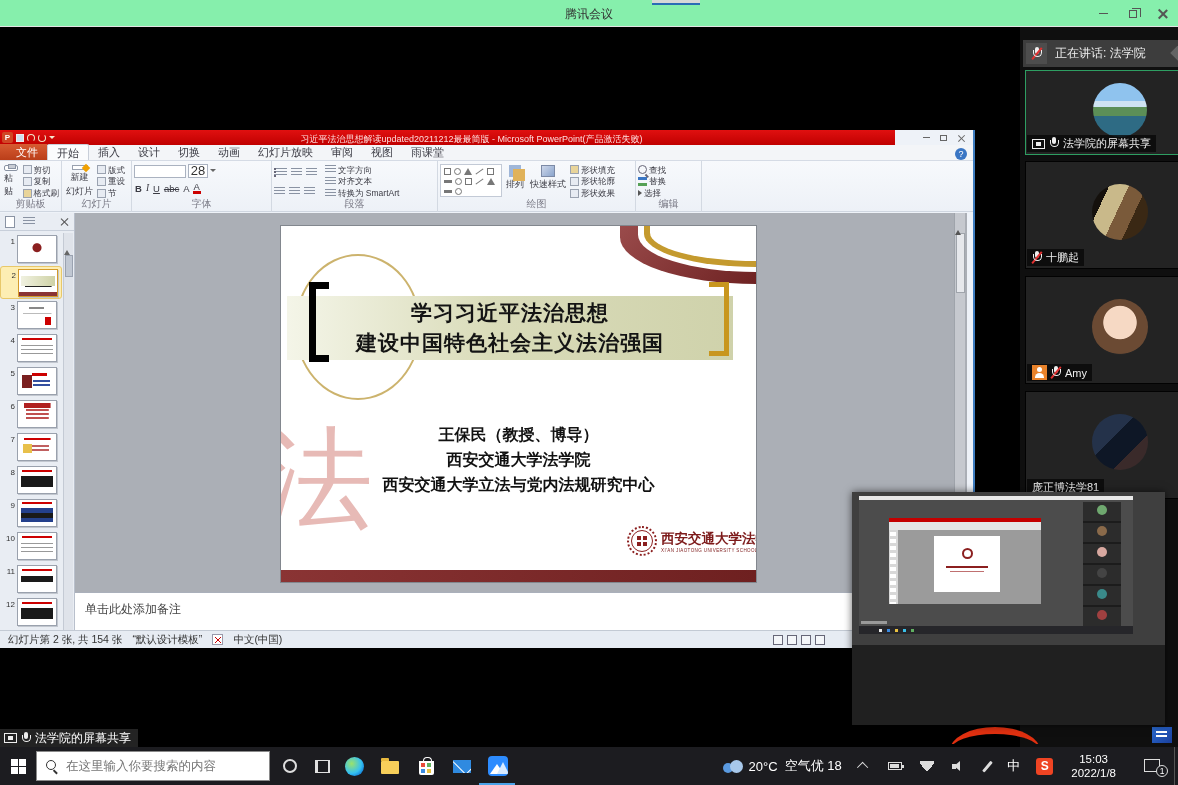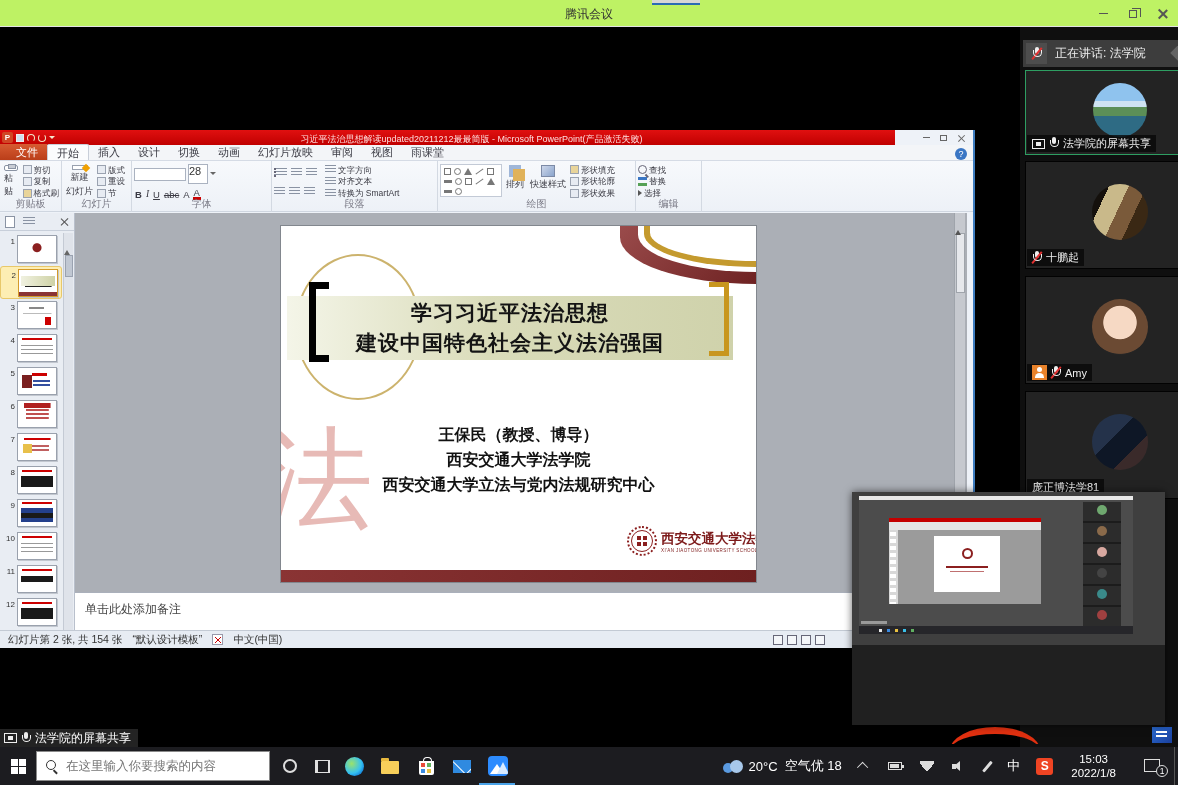--- a/index.html
+++ b/index.html
@@ -1,21 +1,21 @@
 <!DOCTYPE html>
 <html><head>
 <meta charset="utf-8">
 <style>
   * { margin:0; padding:0; box-sizing:border-box; }
   html,body { width:1178px; height:785px; overflow:hidden; background:#000;
     font-family:"Liberation Sans","DejaVu Sans",sans-serif; }
   .screen { position:relative; width:1178px; height:785px; background:#000; overflow:hidden; }
 
   
-  .titlebar { position:absolute; left:0; top:0; width:1178px; height:27px; background:#bef264; border-bottom:1px solid #e3e3e3; }
+  .titlebar { position:absolute; left:0; top:0; width:1178px; height:27px; background:#86efac; border-bottom:1px solid #e3e3e3; }
   .tb-tab { position:absolute; left:652px; top:0; width:48px; height:5px; background:#d7d7d7; border-bottom:2px solid #2b6cb5; }
   .tb-title { position:absolute; left:0; right:0; top:6px; text-align:center; font-size:12px; color:#333; }
   .tb-controls { position:absolute; right:0; top:0; height:27px; display:flex; }
   .tbtn { width:30px; height:27px; display:flex; align-items:center; justify-content:center; }
   .g-min { width:9px; height:0; border-bottom:1px solid #555; }
   .g-res { width:8px; height:8px; border:1px solid #555; position:relative; }
   .g-res::before { content:""; position:absolute; left:2px; top:-3px; width:8px; height:8px; border:1px solid #555; border-left:none; border-bottom:none; }
   .g-x { position:relative; width:10px; height:10px; }
   .g-x::before,.g-x::after { content:""; position:absolute; left:4px; top:-1px; width:1.5px; height:12px; background:#555; }
   .g-x::before { transform:rotate(45deg);} .g-x::after { transform:rotate(-45deg);}
@@ -55,21 +55,21 @@
   .sbtn { display:flex; align-items:center; gap:2px; font-size:8.5px; color:#3b3b44; line-height:10px; white-space:nowrap; }
   .dd { border:3px solid transparent; border-top-color:#666; margin-top:2px; }
   .ic-clip { width:14px; height:17px; background:#fff; border:1px solid #8a93a3; border-radius:2px; position:relative; }
   .ic-clip::before { content:""; position:absolute; left:3px; top:-2px; width:6px; height:3px; background:#c8ccd4; border:1px solid #8a93a3; }
   .ic-cut,.ic-copy,.ic-paint,.ic-lay,.ic-res,.ic-sec { width:9px; height:9px; border:1px solid #9aa2b0; background:#e7ebf2; }
   .ic-paint { background:#e8d49a; }
   .ic-nslide { width:16px; height:12px; background:#fff; border:1px solid #98a0ae; position:relative; }
   .ic-nslide::after { content:""; position:absolute; right:-2px; bottom:-2px; width:6px; height:6px; background:#f0a000; transform:rotate(45deg); }
   .fontrow { display:flex; align-items:center; gap:2px; }
   .fbox { width:52px; height:13px; background:#fff; border:1px solid #aab2c0; }
-  .fsize { width:20px; height:20px; background:#fff; border:1px solid #aab2c0; font-size:11px; color:#333; text-align:left; line-height:12px; }
+  .fsize { width:20px; height:14px; background:#fff; border:1px solid #aab2c0; font-size:13px; color:#333; text-align:center; line-height:12px; }
   .fbtn { font-size:9.5px; color:#3b3b44; padding:0 1px; }
   .fbtn.b { font-weight:bold; } .fbtn.i { font-style:italic; font-family:"Liberation Serif",serif; }
   .fbtn.u { text-decoration:underline; } .fbtn.st { text-decoration:line-through; }
   .fbtn.col { border-bottom:3px solid #c00; line-height:9px; }
   .bars { width:11px; height:9px; background:repeating-linear-gradient(#8a93a3 0 1px, transparent 1px 3px); }
   .bars.dot { width:13px; background:repeating-linear-gradient(#8a93a3 0 1px, transparent 1px 3px); border-left:2px dotted #667; }
   .shapebox { width:62px; height:33px; background:#fff; border:1px solid #c3cad6; display:flex; flex-wrap:wrap; gap:3px; padding:3px; align-content:flex-start; }
   .shp { display:block; }
   .shp.sq { width:7px; height:7px; border:1px solid #777; }
   .shp.ci { width:7px; height:7px; border:1px solid #777; border-radius:50%; }

